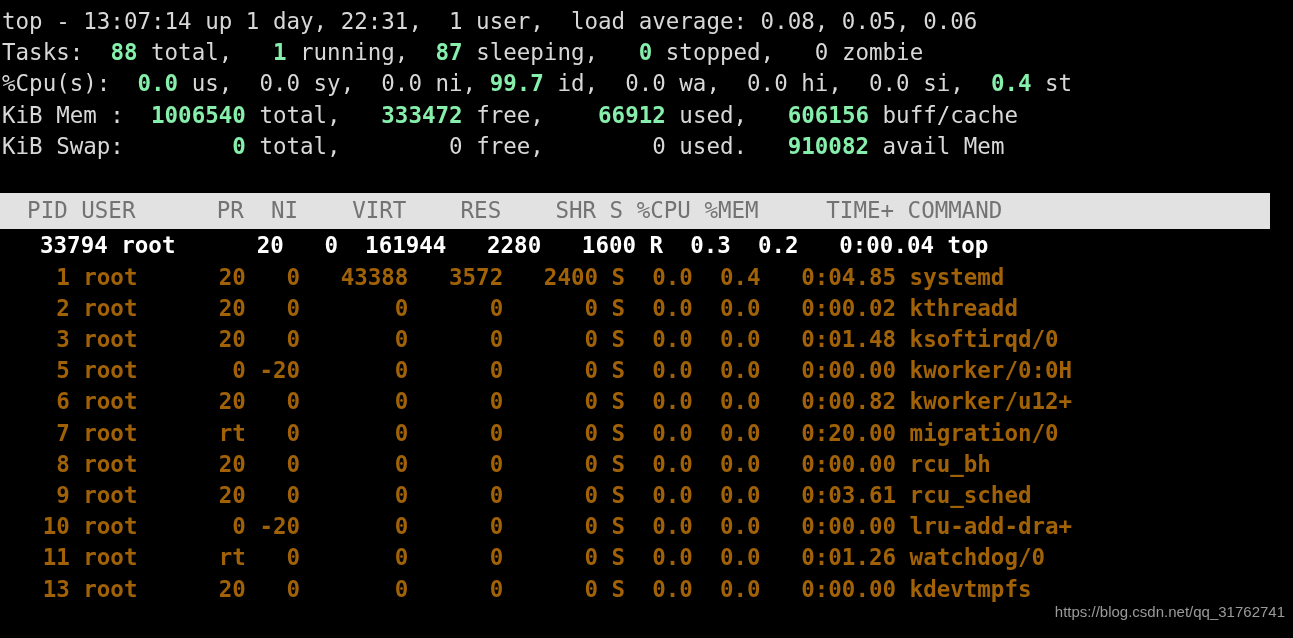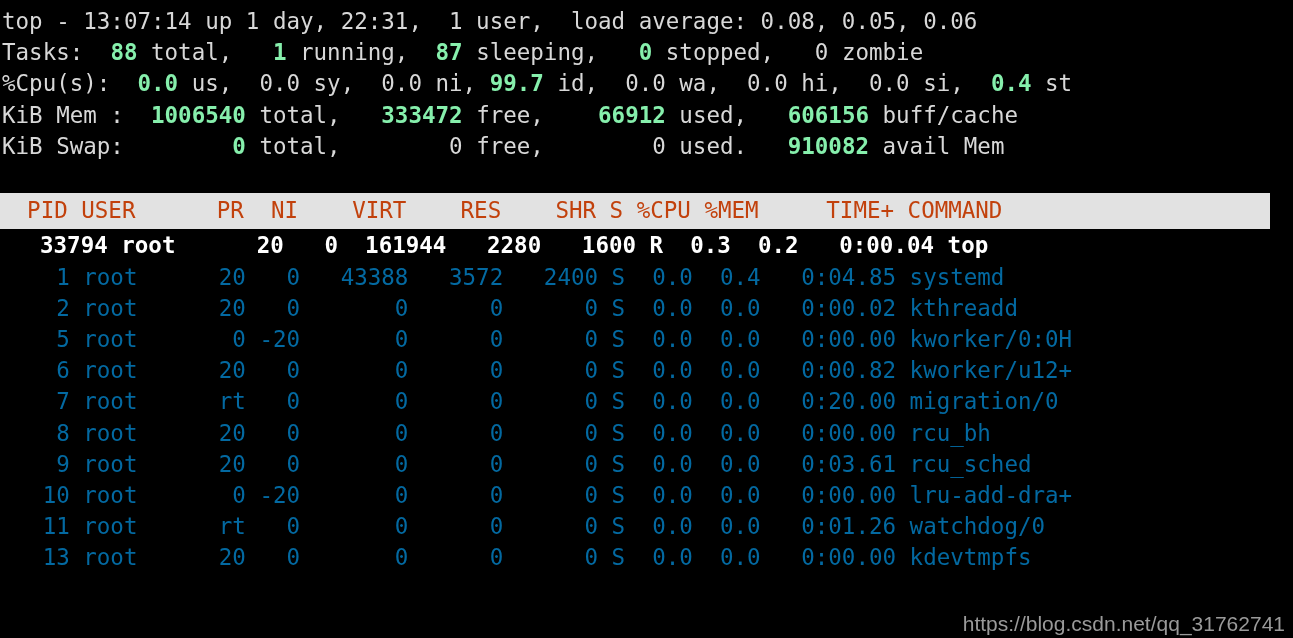--- a/index.html
+++ b/index.html
@@ -53,56 +53,57 @@
     line-height: 31.2px;
     white-space: pre;
     height: 31.2px;
   }
 
   
   #col-header {
     display: block;
     width: 1270px;
     background: #e2e2e2;
-    color: #c2410c;
+    color: #737373;
     font-family: "DejaVu Sans Mono", "Liberation Mono", monospace;
     font-size: 22.5px;
     line-height: 31.2px;
     white-space: pre;
     padding: 2px 0 3px 0;
     margin-left: 0;
   }
 
   
   .prow {
     font-family: "DejaVu Sans Mono", "Liberation Mono", monospace;
     font-size: 22.5px;
     line-height: 31.2px;
     white-space: pre;
-    color: #0369a1;
+    color: #a16207;
     margin: 0;
     padding-left: 2px;
+    font-weight: bold;
   }
   .prow.bold {
     font-weight: bold;
     color: #ffffff;
     padding-left: 40px;
   }
 
   #rows-wrap {
     padding-top: 1px;
   }
 
   
   #watermark {
     position: absolute;
     right: 8px;
-    bottom: 2px;
+    bottom: 18px;
     font-family: "Liberation Sans", sans-serif;
-    font-size: 21px;
+    font-size: 15px;
     color: #9a9a9a;
     white-space: pre;
     letter-spacing: 0px;
   }
 </style>
 </head>
 <body>
 
 <div id="terminal">
 
@@ -120,20 +121,21 @@
 
     <div class="blankline"> </div>
   </div>
 
   <div id="col-header"><span>  PID USER      PR  NI    VIRT    RES    SHR S %CPU %MEM     TIME+ COMMAND</span></div>
 
   <div id="rows-wrap">
     <div class="prow bold"><span>33794 root      20   0  161944   2280   1600 R  0.3  0.2   0:00.04 top</span></div>
     <div class="prow"><span>    1 root      20   0   43388   3572   2400 S  0.0  0.4   0:04.85 systemd</span></div>
     <div class="prow"><span>    2 root      20   0       0      0      0 S  0.0  0.0   0:00.02 kthreadd</span></div>
+    <div class="prow"><span>    3 root      20   0       0      0      0 S  0.0  0.0   0:01.48 ksoftirqd/0</span></div>
     <div class="prow"><span>    5 root       0 -20       0      0      0 S  0.0  0.0   0:00.00 kworker/0:0H</span></div>
     <div class="prow"><span>    6 root      20   0       0      0      0 S  0.0  0.0   0:00.82 kworker/u12+</span></div>
     <div class="prow"><span>    7 root      rt   0       0      0      0 S  0.0  0.0   0:20.00 migration/0</span></div>
     <div class="prow"><span>    8 root      20   0       0      0      0 S  0.0  0.0   0:00.00 rcu_bh</span></div>
     <div class="prow"><span>    9 root      20   0       0      0      0 S  0.0  0.0   0:03.61 rcu_sched</span></div>
     <div class="prow"><span>   10 root       0 -20       0      0      0 S  0.0  0.0   0:00.00 lru-add-dra+</span></div>
     <div class="prow"><span>   11 root      rt   0       0      0      0 S  0.0  0.0   0:01.26 watchdog/0</span></div>
     <div class="prow"><span>   13 root      20   0       0      0      0 S  0.0  0.0   0:00.00 kdevtmpfs</span></div>
   </div>
 

